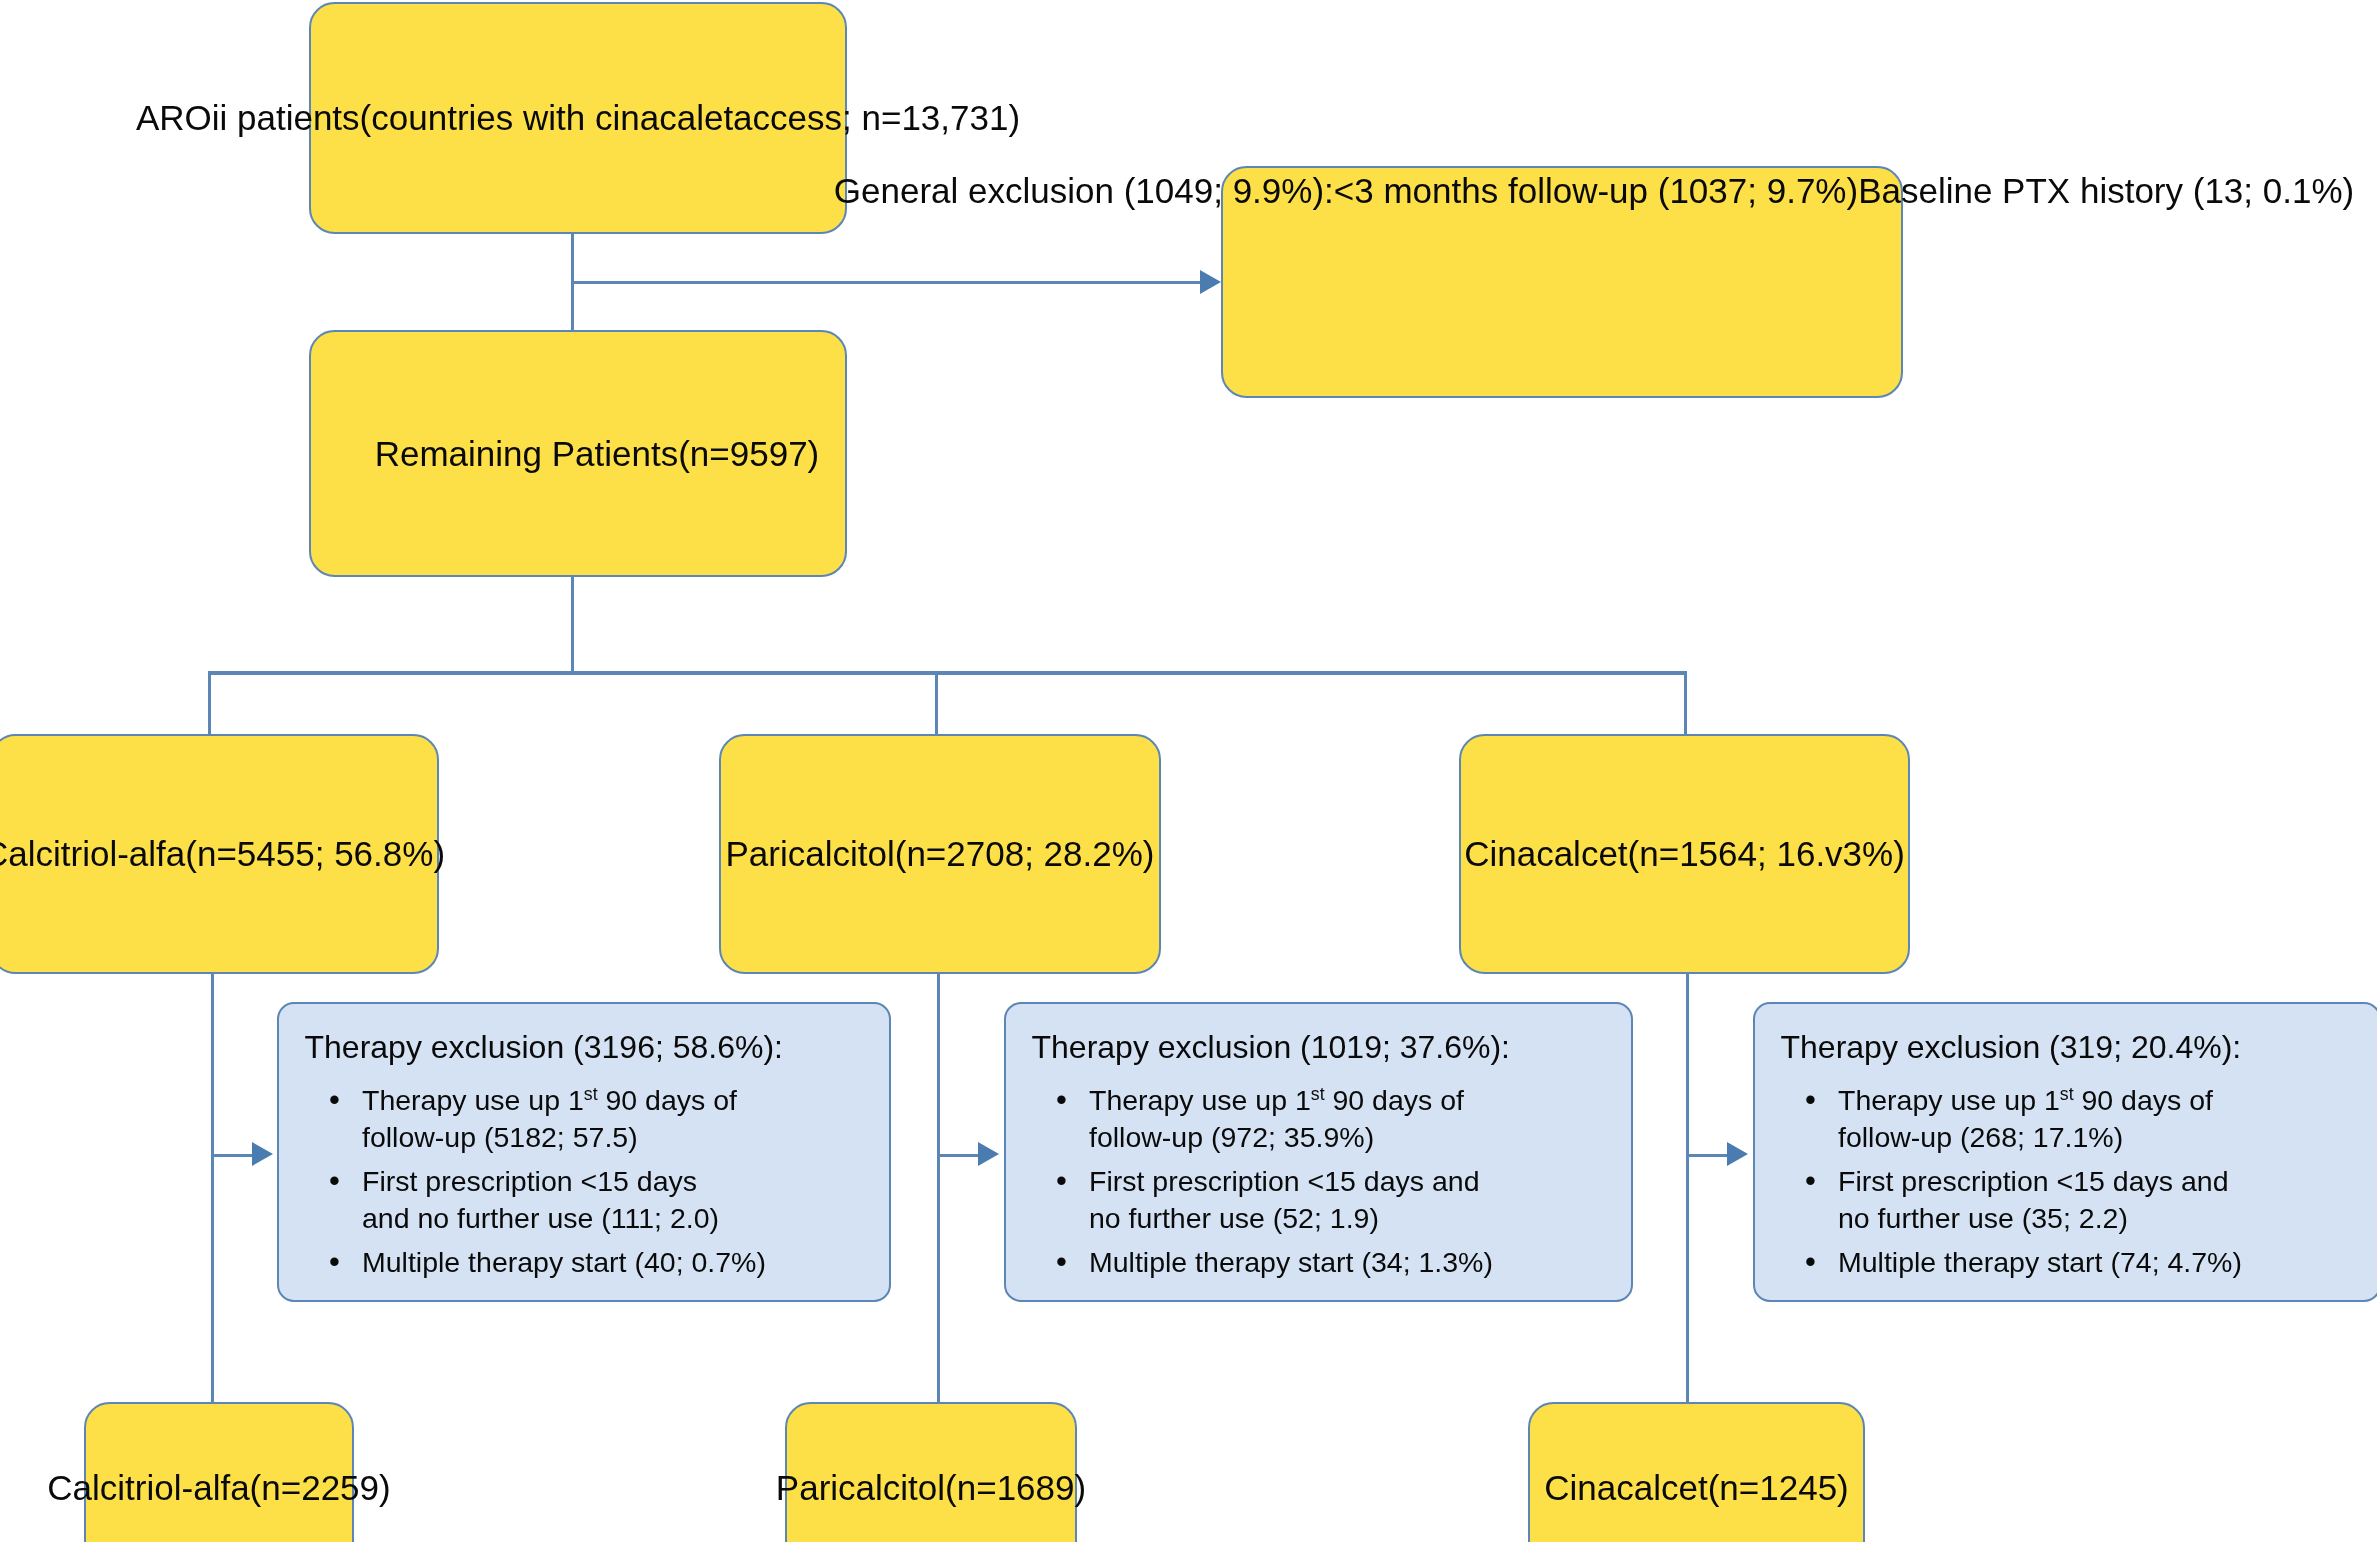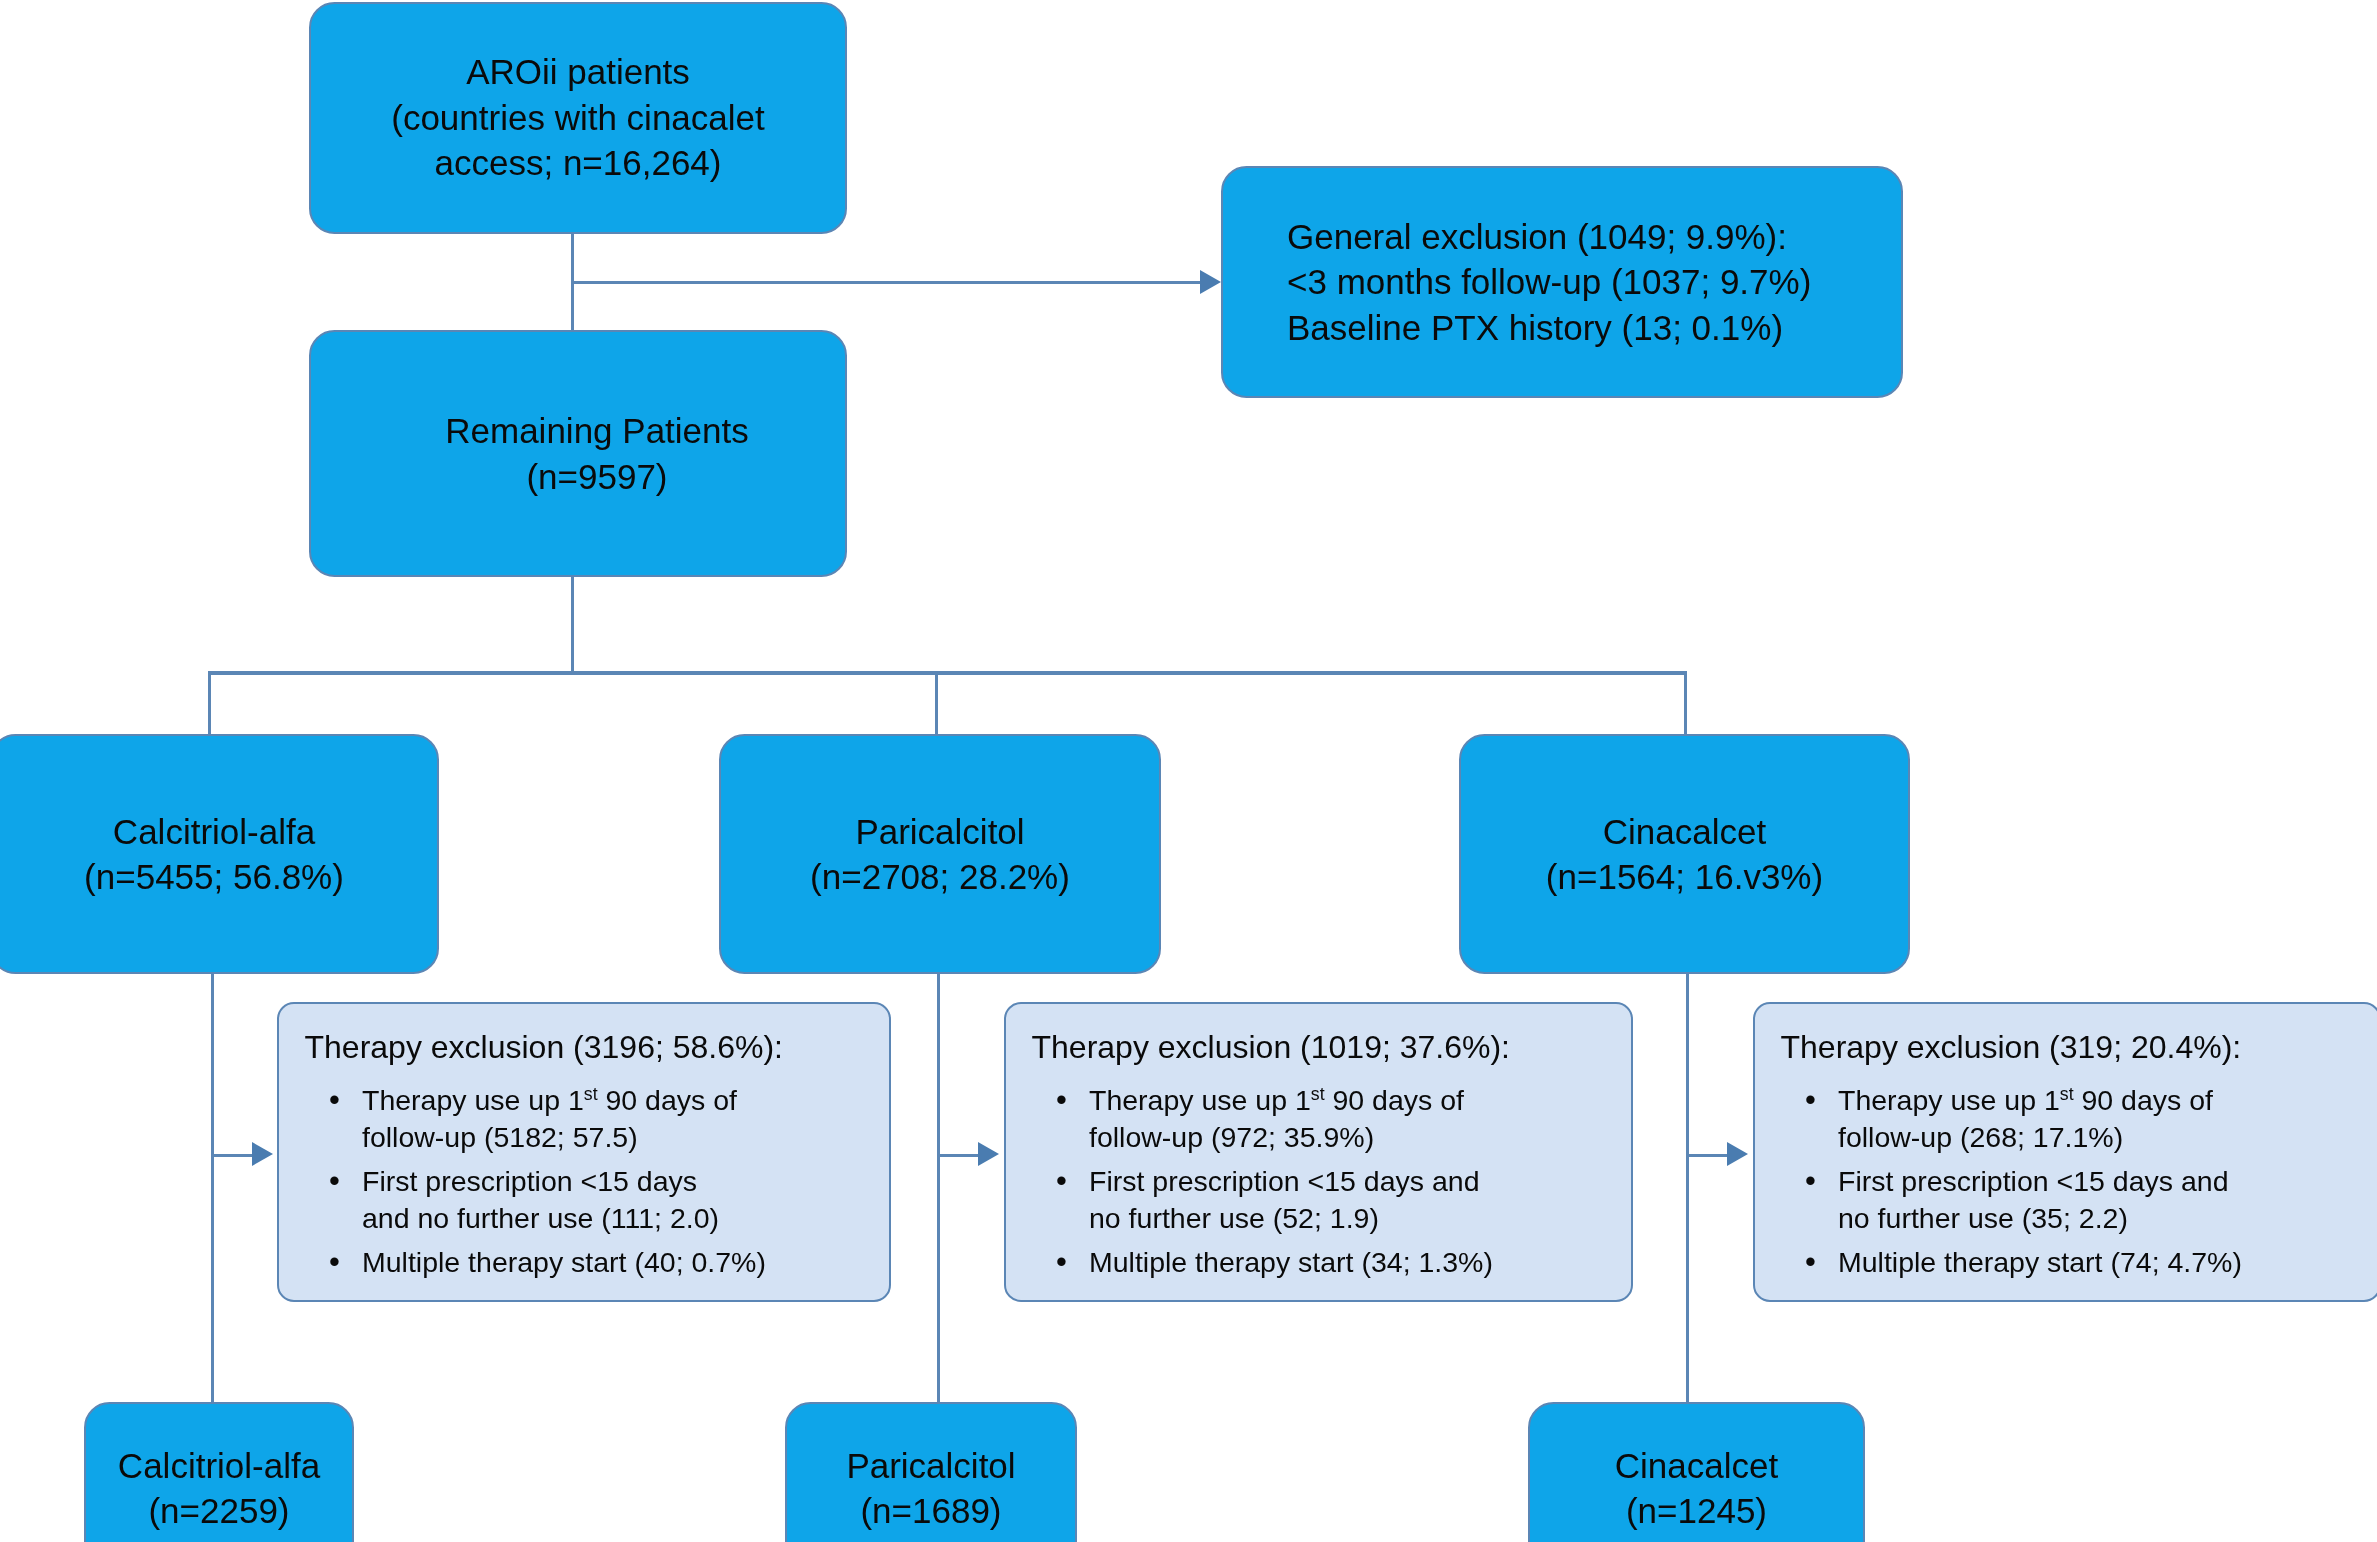--- a/index.html
+++ b/index.html
@@ -15,25 +15,25 @@
     position: relative;
     width: 2377px;
     height: 1542px;
     background: #ffffff;
     overflow: hidden;
   }
   
   .node {
     position: absolute;
     box-sizing: border-box;
-    background: #0ea5e9;
+    background: #fde047;
     border: 2.2px solid #5b86b5;
     border-radius: 25.5px;
     display: flex;
-    flex-direction: column;
+    flex-direction: row;
     align-items: center;
     justify-content: center;
     color: #0a0a0a;
     text-align: center;
     z-index: 3;
   }
   .node .line {
     display: block;
     white-space: nowrap;
     line-height: 1.30;
@@ -141,21 +141,21 @@
   <div class="conn hline" style="left:939px; top:1154px; width:39px;"></div>
   <div class="arrow-r" style="left:978px; top:1142px;"></div>
 
   <div class="conn vline" style="left:1686px; top:972px; height:433px;"></div>
   <div class="conn hline" style="left:1688px; top:1154px; width:39px;"></div>
   <div class="arrow-r" style="left:1727px; top:1142px;"></div>
 
   <div class="node n-root">
     <span class="line">AROii patients</span>
     <span class="line">(countries with cinacalet</span>
-    <span class="line">access; n=16,264)</span>
+    <span class="line">access; n=13,731)</span>
   </div>
 
   <div class="node n-genexcl">
     <span class="line">General exclusion (1049; 9.9%):</span>
     <span class="line">&lt;3 months follow-up (1037; 9.7%)</span>
     <span class="line">Baseline PTX history (13; 0.1%)</span>
   </div>
 
   <div class="node n-remain">
     <span class="line">Remaining Patients</span>

